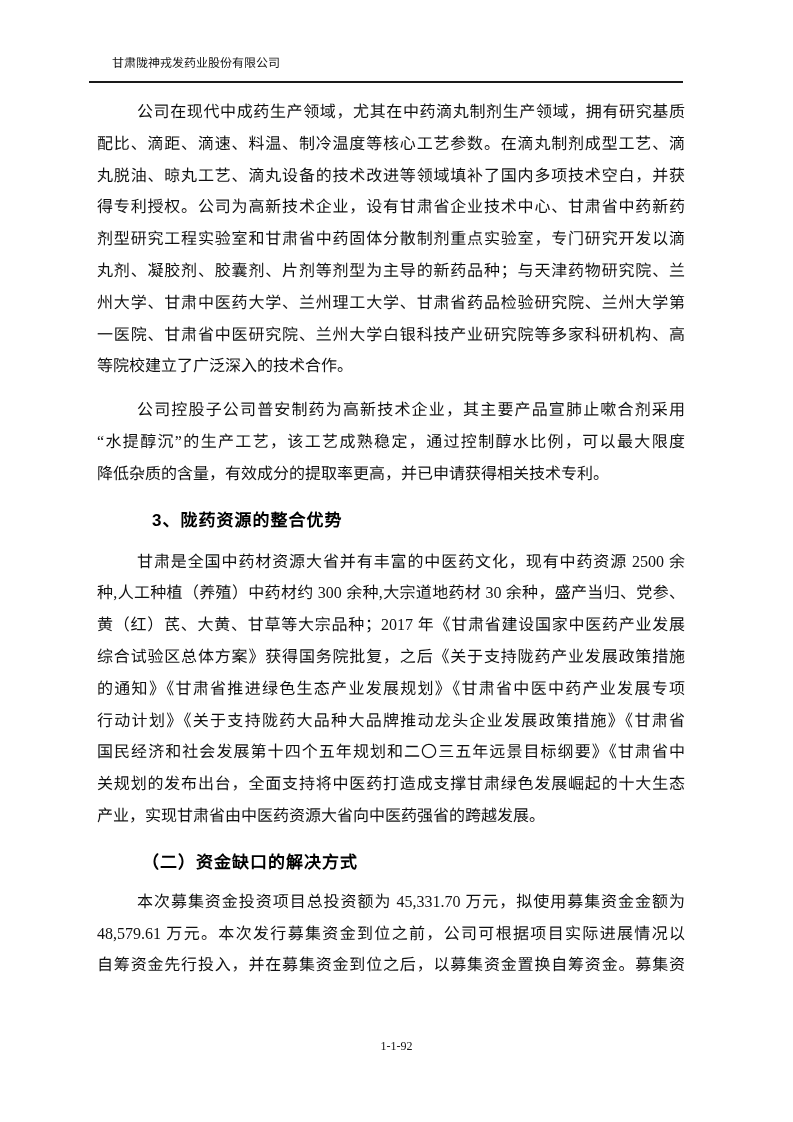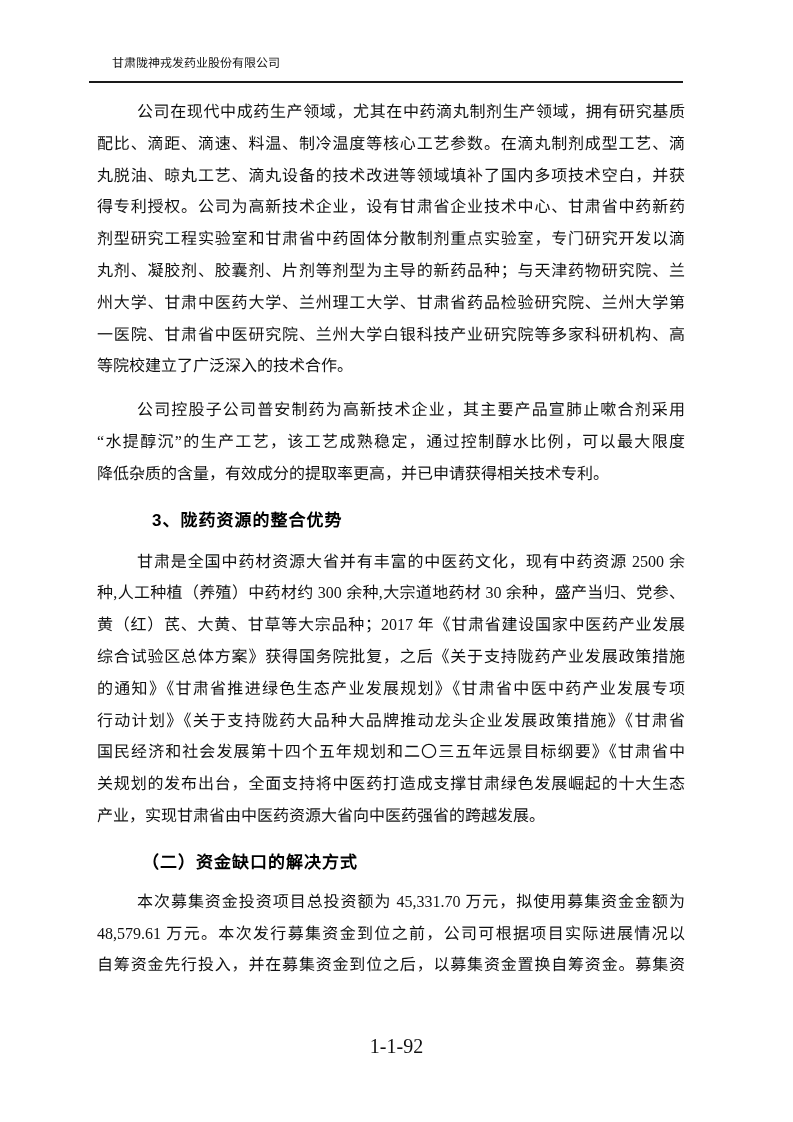--- a/index.html
+++ b/index.html
@@ -70,21 +70,21 @@
   .line.first { text-indent: 40px; margin-top: 12px; }
   .line.last  { text-align-last: left; }
 
   
   .footer {
     position: absolute;
     left: 0;
     top: 1036px;
     width: 793px;
     text-align: center;
-    font-size: 20px;
+    font-size: 12px;
     line-height: 20px;
     color: #111111;
   }
 </style>
 </head>
 <body>
 
 <div class="page">
 
   <div class="header">

